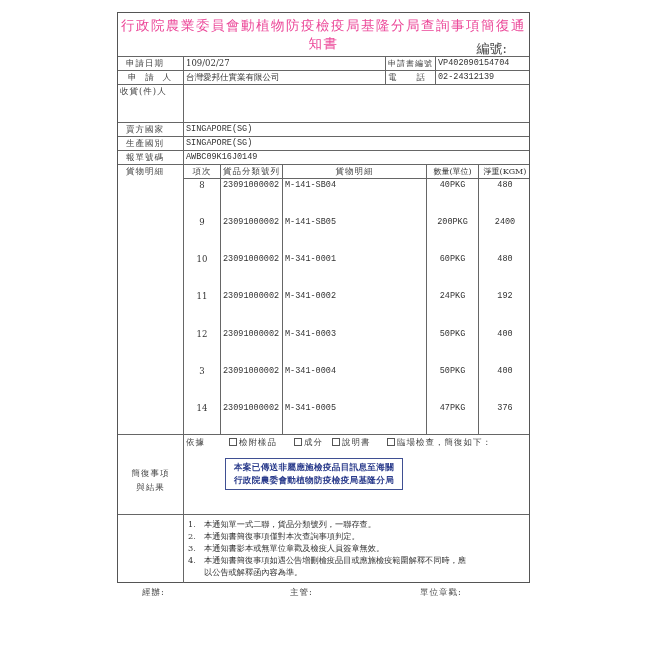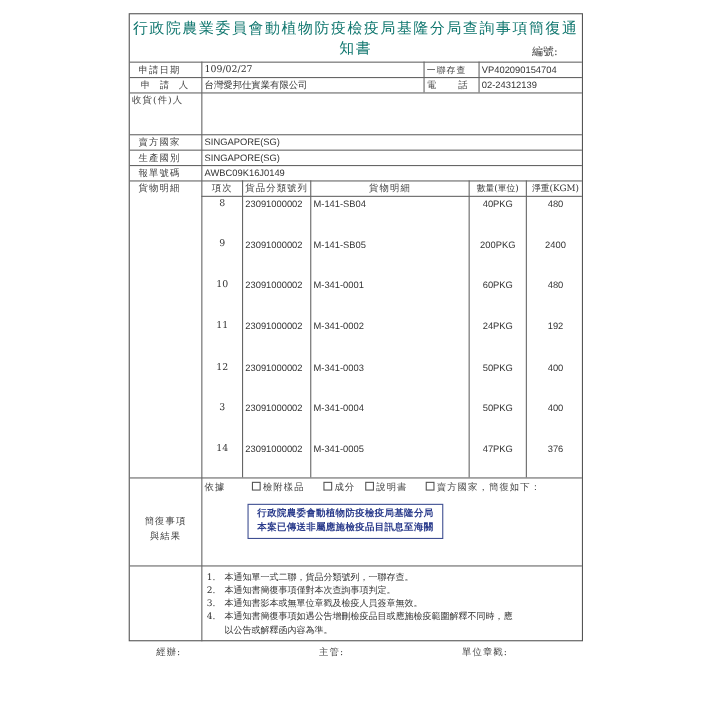--- a/index.html
+++ b/index.html
@@ -1,28 +1,28 @@
 <!DOCTYPE html>
 <html><head>
 <meta charset="utf-8">
 <style>
   html, body { margin: 0; padding: 0; background: #ffffff; }
   body { width: 645px; height: 645px; position: relative; overflow: hidden;
          font-family: "DejaVu Serif", "Liberation Serif", serif; color: #333; }
   .doc { position: absolute; left: 117px; top: 12px; width: 413px; height: 571px;
          border: 1.2px solid #555; box-sizing: border-box; }
   .title { position: absolute; left: 0; right: 0; top: 4px; text-align: center;
-           font-size: 13.5px; letter-spacing: 1.5px; color: #0f766e; }
-  .serial { position: absolute; right: 22px; top: 27px; font-size: 10px; color: #444; }
+           font-size: 13.5px; letter-spacing: 1.5px; color: #ec4899; }
+  .serial { position: absolute; right: 22px; top: 27px; font-size: 13px; color: #444; }
   .ln { position: absolute; background: #666; }
   .h { height: 1px; }
   .v { width: 1px; }
   .txt { position: absolute; font-size: 8.5px; white-space: nowrap; color: #333; }
   .lbl { letter-spacing: 1px; color: #444; }
-  .mono { font-family: Liberation Sans, sans-serif; font-size: 8.5px; }
+  .mono { font-family: Liberation Mono, monospace; font-size: 8.5px; }
   .c { text-align: center; }
   .stamp { position: absolute; left: 107px; top: 445px; width: 178px; height: 32px;
            border: 1.5px solid #3f4f92; box-sizing: border-box; color: #2b3c8c;
            font-size: 8.6px; line-height: 13px; text-align: center; padding-top: 2px;
            font-weight: bold; letter-spacing: 0.3px; }
   .cb { display: inline-block; width: 8px; height: 8px; border: 1px solid #555;
         vertical-align: -1px; margin-right: 2px; box-sizing: border-box; }
   .note { position: absolute; left: 70px; font-size: 8.2px; color: #333; white-space: nowrap; }
   .note .n { display: inline-block; width: 16px; }
   .footer { position: absolute; top: 587px; font-size: 8.5px; color: #444; letter-spacing: 1px; }
@@ -48,21 +48,21 @@
   <div class="ln v" style="left:65px;top:43px;height:527px"></div>
   <div class="ln v" style="left:267px;top:43px;height:28px"></div>
   <div class="ln v" style="left:317px;top:43px;height:28px"></div>
   <div class="ln v" style="left:102px;top:151px;height:270px"></div>
   <div class="ln v" style="left:164px;top:151px;height:270px"></div>
   <div class="ln v" style="left:308px;top:151px;height:270px"></div>
   <div class="ln v" style="left:360px;top:151px;height:270px"></div>
 
   <div class="txt lbl" style="left:8px;top:45px">申請日期</div>
   <div class="txt" style="left:68px;top:45px">109/02/27</div>
-  <div class="txt lbl" style="left:270px;top:45px;font-size:8px">一聯存查</div>
+  <div class="txt lbl" style="left:270px;top:45px;font-size:8px">申請書編號</div>
   <div class="txt mono" style="left:320px;top:45px">VP402090154704</div>
 
   <div class="txt lbl" style="left:10px;top:59px;letter-spacing:3px">申 請 人</div>
   <div class="txt" style="left:68px;top:59px">台灣愛邦仕實業有限公司</div>
   <div class="txt lbl" style="left:270px;top:59px">電　　話</div>
   <div class="txt mono" style="left:320px;top:59px">02-24312139</div>
 
   <div class="txt lbl" style="left:2px;top:73px">收貨(件)人</div>
 
   <div class="txt lbl" style="left:8px;top:111px">賣方國家</div>
@@ -130,25 +130,25 @@
   </div>
 
   <div class="txt c lbl" style="left:0;width:65px;top:455px">
     <div>簡復事項</div>
     <div style="margin-top:2px">與結果</div>
   </div>
   <div class="txt lbl" style="left:68px;top:424px">依據</div>
   <div class="txt lbl" style="left:111px;top:424px"><span class="cb"></span><span>檢附樣品</span></div>
   <div class="txt lbl" style="left:176px;top:424px"><span class="cb"></span><span>成分</span></div>
   <div class="txt lbl" style="left:214px;top:424px"><span class="cb"></span><span>說明書</span></div>
-  <div class="txt lbl" style="left:269px;top:424px"><span class="cb"></span><span>賣方國家，簡復如下：</span></div>
+  <div class="txt lbl" style="left:269px;top:424px"><span class="cb"></span><span>臨場檢查，簡復如下：</span></div>
 
   <div class="stamp">
+    <div>本案已傳送非屬應施檢疫品目訊息至海關</div>
     <div>行政院農委會動植物防疫檢疫局基隆分局</div>
-    <div>本案已傳送非屬應施檢疫品目訊息至海關</div>
   </div>
 
   <div class="note" style="top:506px"><span class="n">1.</span><span>本通知單一式二聯，貨品分類號列，一聯存查。</span></div>
   <div class="note" style="top:518px"><span class="n">2.</span><span>本通知書簡復事項僅對本次查詢事項判定。</span></div>
   <div class="note" style="top:530px"><span class="n">3.</span><span>本通知書影本或無單位章戳及檢疫人員簽章無效。</span></div>
   <div class="note" style="top:542px"><span class="n">4.</span><span>本通知書簡復事項如遇公告增刪檢疫品目或應施檢疫範圍解釋不同時，應</span></div>
   <div class="note" style="top:554px"><span class="n"></span><span>以公告或解釋函內容為準。</span></div>
 </div>
 
 <div class="footer" style="left:142px">經辦:</div>

